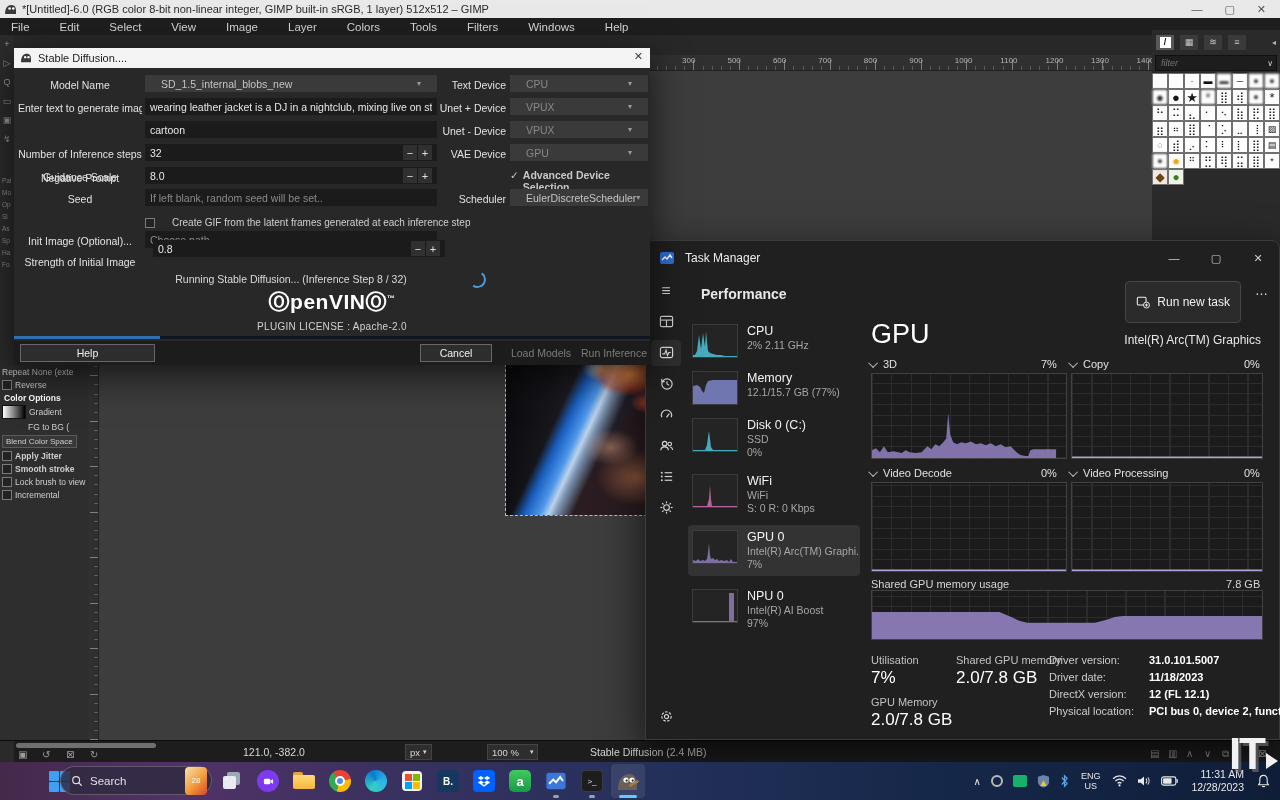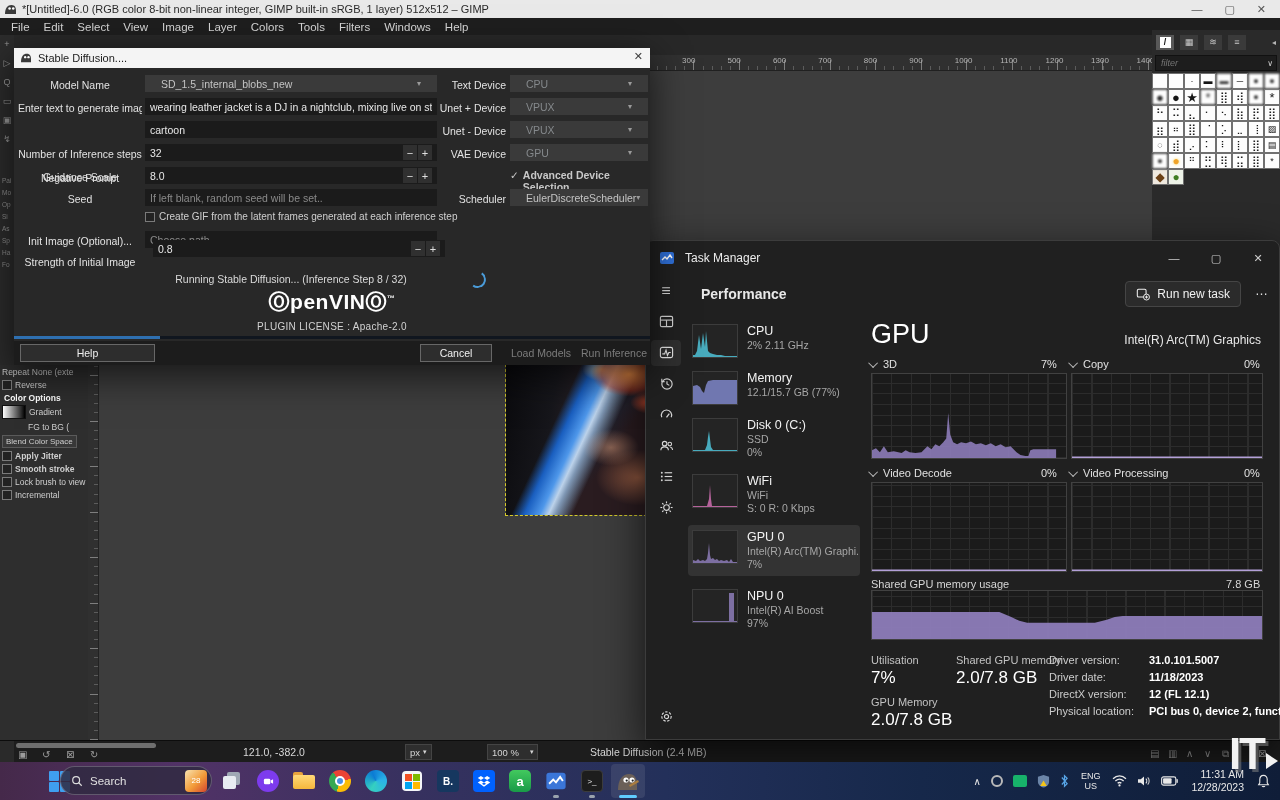--- a/index.html
+++ b/index.html
@@ -7,21 +7,21 @@
           font-family:"Liberation Sans","DejaVu Sans",sans-serif;-webkit-font-smoothing:antialiased;}
   .abs{position:absolute;}
   .nosel{user-select:none;}
 
   
   .gimp-titlebar{left:0;top:0;width:1280px;height:18px;background:#e9e9e9;color:#2b2b2b;font-size:11px;
                  display:flex;align-items:center;padding-left:4px;box-sizing:border-box;}
   .gimp-title{margin-left:5px;white-space:nowrap;}
   .winctl{position:absolute;top:0;height:18px;display:flex;align-items:center;color:#555;font-size:11px;gap:22px;}
   .gimp-menubar{left:0;top:18px;width:1280px;height:17px;background:#1e1e1e;display:flex;align-items:center;
-                gap:0;padding-left:4px;box-sizing:border-box;}
+                gap:16px;padding-left:4px;box-sizing:border-box;}
   .gimp-menubar span{color:#d6d6d6;font-size:11.5px;padding:0 7px;}
   .gimp-toolstrip{left:0;top:35px;width:1280px;height:20px;background:#282828;}
   .hruler{left:648px;top:55px;width:632px;height:15px;background:#303030;border-bottom:1px solid #202020;
     background-image:
       repeating-linear-gradient(90deg,#7e7e7e 0 1px,transparent 1px 45.45px),
       repeating-linear-gradient(90deg,#5c5c5c 0 1px,transparent 1px 9.09px);
     background-size:100% 10px,100% 4px;background-position:left bottom,left bottom;background-repeat:no-repeat;}
   .hruler .tickl{position:absolute;top:1px;font-size:8px;color:#b5b5b5;}
   .vruler{left:88px;top:365px;width:10px;height:375px;background:#303030;border-right:1px solid #222;
     background-image:
@@ -115,21 +115,21 @@
   .tm-titlebar{position:absolute;left:0;top:0;width:100%;height:34px;display:flex;align-items:center;padding-left:13px;box-sizing:border-box;}
   .tm-title{font-size:12px;margin-left:10px;color:#ececec;}
   .tm-ctl{position:absolute;top:0;right:0;height:34px;display:flex;}
   .tm-ctl span{width:42px;display:flex;align-items:center;justify-content:center;color:#cfcfcf;font-size:11px;}
   .tm-nav{position:absolute;left:0;top:34px;width:40px;height:465px;display:flex;flex-direction:column;align-items:center;}
   .nav-ic{width:30px;height:26px;display:flex;align-items:center;justify-content:center;margin:2.5px 0;border-radius:4px;position:relative;color:#d8d8d8;}
   .nav-ic.sel{background:#2f2f2f;}
   .nav-ic.sel::before{content:"";position:absolute;left:-5px;top:5px;width:3px;height:16px;border-radius:2px;background:var(--c-accent,#60cdff);}
   .tm-header{position:absolute;left:55px;top:45px;font-size:14px;font-weight:600;}
   .runtask{position:absolute;right:38px;top:40px;height:24px;display:flex;align-items:center;gap:7px;border:1px solid #454545;
-           border-radius:4px;background:#2b2b2b;padding:0 10px;font-size:12px;color:#f0f0f0;}
+           border-radius:4px;background:#2b2b2b;padding:8px 10px;font-size:12px;color:#f0f0f0;}
   .tm-more{position:absolute;right:10px;top:42px;color:#e0e0e0;font-size:13px;letter-spacing:1px;}
 
   .perf-item{position:absolute;left:42px;width:172px;display:flex;gap:9px;align-items:flex-start;padding:5px 4px;box-sizing:border-box;border-radius:4px;}
   .perf-item.sel{background:#333333;}
   .thumb{width:44px;height:32px;background:#242424;border:1px solid #3c3c3c;flex:0 0 auto;}
   .thumb svg{display:block;width:100%;height:100%;}
   .pi-name{font-size:12.5px;color:#f2f2f2;line-height:15px;}
   .pi-sub{font-size:10.5px;color:#a6a6a6;line-height:13px;white-space:nowrap;}
 
   .gpu-big{position:absolute;left:225px;top:78px;font-size:27px;font-weight:300;color:#fff;}
@@ -155,21 +155,21 @@
     background:linear-gradient(90deg,#45294a 0%,#513266 14%,#37315f 32%,#23305a 52%,#16284a 72%,#0f1d38 100%);}
   .tb-slot{position:absolute;top:2px;width:34px;height:34px;border-radius:4px;display:flex;align-items:center;justify-content:center;}
   .tb-run::after{content:"";position:absolute;bottom:0px;left:14px;width:6px;height:3px;border-radius:2px;background:#9aa3ad;}
   .tb-active{background:rgba(255,255,255,.09);}
   .tb-active::after{content:"";position:absolute;bottom:0px;left:8px;width:18px;height:3px;border-radius:2px;background:var(--c-accent,#60cdff);}
   .startlogo{display:grid;grid-template-columns:10px 10px;grid-auto-rows:10px;gap:1px;}
   .startlogo i{background:#3f9ff0;border-radius:1px;}
   .search-pill{position:absolute;left:60px;top:4px;width:152px;height:29px;border-radius:15px;background:rgba(48,42,66,.85);
      border:1px solid rgba(255,255,255,.22);display:flex;align-items:center;padding:0 4px 0 10px;box-sizing:border-box;gap:7px;}
   .search-pill .stxt{color:#e0e0e0;font-size:11.5px;flex:1;}
-  .widget{width:22px;height:22px;border-radius:4px;background:linear-gradient(135deg,#f8e3b0,#f29b38 55%,#d4452f);display:flex;align-items:center;justify-content:center;font-size:8px;color:#fff;}
+  .widget{width:22px;height:28px;border-radius:4px;background:linear-gradient(135deg,#f8e3b0,#f29b38 55%,#d4452f);display:flex;align-items:center;justify-content:center;font-size:8px;color:#fff;}
   .tray{position:absolute;right:0;top:0;height:38px;display:flex;align-items:center;}
   .lang{color:#e8e8e8;font-size:9px;line-height:10px;text-align:center;margin:0 7px;}
   .clock{color:#e8e8e8;font-size:10.5px;line-height:13px;text-align:right;margin:0 8px;}
   .trayic{margin:0 5px;display:flex;align-items:center;justify-content:center;}
 
   .watermark{right:2px;top:730px;z-index:40;color:#f2f2f2;font-size:44px;font-weight:900;letter-spacing:-2px;
      text-shadow:3px 3px 0 rgba(130,130,130,.55);line-height:48px;}
   .watermark .tri{display:inline-block;width:0;height:0;border-left:12px solid #f2f2f2;border-top:8px solid transparent;border-bottom:8px solid transparent;margin-left:2px;}
 </style>
 </head>
@@ -706,21 +706,21 @@
     <span class="lblL" style="top:145px;">Seed</span>
     <div class="fld" style="top:141px;">
       <input placeholder="If left blank, random seed will be set.." style="">
     </div>
     <span class="lblR" style="top:145px;">Scheduler</span>
     <div class="combo" style="left:496px;top:141px;width:138px;">
       <span>EulerDiscreteScheduler</span>
         <span class="arrow">▾</span>
     </div>
 
-    <div class="abs" style="left:131px;top:163px;display:flex;align-items:center;gap:1px;text-align:right;">
+    <div class="abs" style="left:131px;top:169px;display:flex;align-items:center;gap:14px;text-align:right;">
       <span class="cbx"></span>
       <span class="sd-chktext">Create GIF from the latent frames generated at each inference step</span>
     </div>
 
     <span class="lblL" style="top:187px;">Init Image (Optional)...</span>
     <div class="fld" style="top:183px;">
       <input placeholder="Choose path..." style="">
     </div>
 
     <span class="lblL" style="top:208px;">Strength of Initial Image</span>

